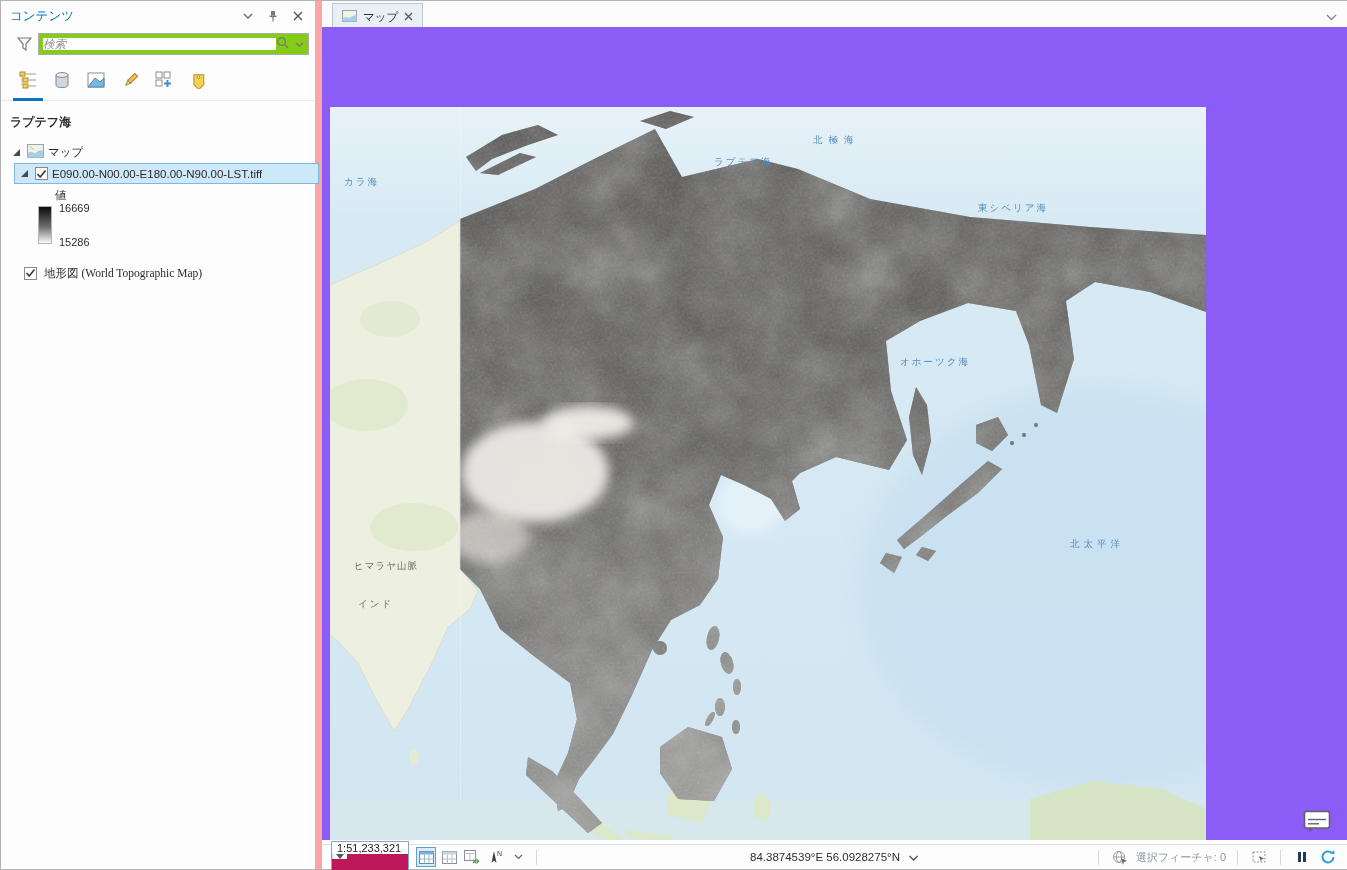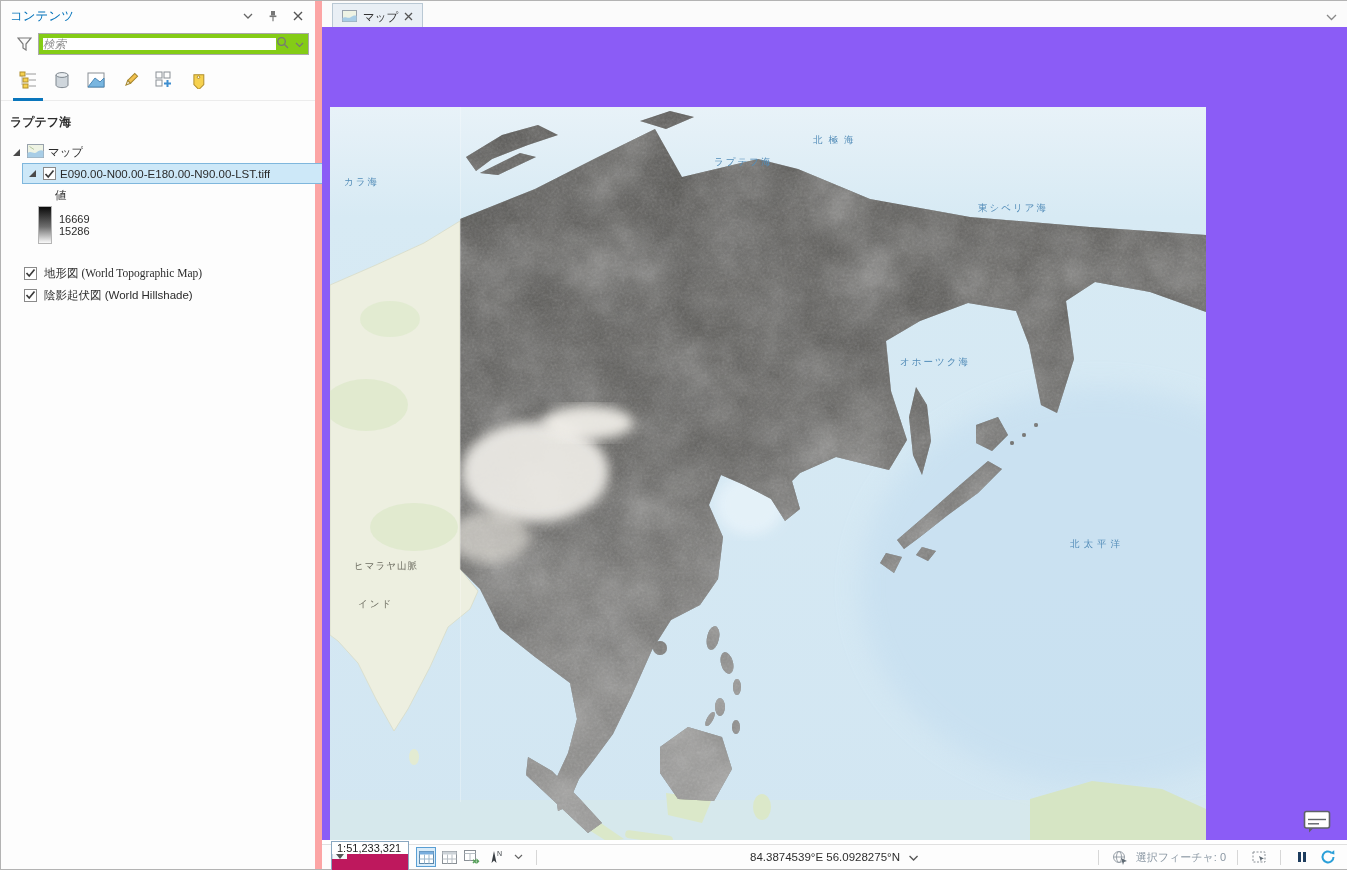--- a/index.html
+++ b/index.html
@@ -29,30 +29,30 @@
                   padding: 9px 6px 10px 16px; border-bottom: 1px solid #ececec; }
   .tool { width: 22px; height: 20px; display: inline-flex; align-items: center; justify-content: center; }
   .active-underline { position: absolute; left: 12px; bottom: -1px; width: 30px; height: 3px; background: #0a76bc; }
 
   .section-header { font-weight: bold; font-size: 12px; color: #2d2d2d; padding: 13px 8px 10px 9px; }
 
   .tree { font-size: 11.5px; }
   .tree-row { display: flex; align-items: center; height: 22px; }
   .expander { width: 14px; height: 14px; display: inline-flex; align-items: center; justify-content: center; }
   .row-map { padding-left: 8px; gap: 4px; }
-  .row-raster { margin-left: 21px; width: 305px; height: 21px; background: #cde8f8;
+  .row-raster { margin-left: 13px; width: 305px; height: 21px; background: #cde8f8;
                 border: 1px solid #7fb7dd; gap: 4px; padding-left: 2px; }
   .checkbox { width: 13px; height: 13px; min-width: 13px; border: 1px solid #8a8a8a; background: #fff;
               display: inline-flex; align-items: center; justify-content: center; }
   .layer-label { white-space: nowrap; overflow: hidden; }
   .legend-label-row { margin-left: 54px; margin-top: 3px; height: 16px; display: flex; align-items: center; }
   .ramp-row { display: flex; margin-left: 37px; margin-top: 3px; }
   .ramp { width: 14px; height: 38px; border: 1px solid #b5b5b5;
           background: linear-gradient(to bottom, #0b0b0b 0%, #6e6e6e 55%, #fafafa 100%); }
-  .ramp-labels { display: flex; flex-direction: column; justify-content: center;
+  .ramp-labels { display: flex; flex-direction: column; justify-content: space-between;
                  height: 46px; margin-left: 7px; margin-top: -4px; font-size: 11px; color: #2b2b2b; }
   .row-basemap { margin-left: 23px; gap: 7px; }
   .row-basemap.first { margin-top: 14px; font-family: Liberation Serif, serif; }
 
   
   .view-area { position: absolute; left: 321px; top: 0; width: 1025px; height: 868px; background: #fff; }
   .tab-strip { position: relative; height: 30px; background: #fbfbfb; border-bottom: 1px solid #e2e6ea;
                display: flex; align-items: flex-end; }
   .view-tab { display: flex; align-items: center; gap: 6px; height: 27px; margin-left: 10px;
               padding: 0 9px; background: #e9eff5; border: 1px solid #b9c8d4; border-bottom: none;
@@ -231,28 +231,20 @@
 
       <div class="tree-row row-basemap first">
         <span class="checkbox">
           <svg width="11" height="10" viewBox="0 0 11 10">
               <path d="M1.5 5 L4.2 8 L9.5 1.5" fill="none" stroke="#3b3b3b" stroke-width="1.7"></path>
             </svg>
         </span>
         <span class="layer-label">地形図 (World Topographic Map)</span>
       </div>
 
-      <div class="tree-row row-basemap">
-        <span class="checkbox">
-          <svg width="11" height="10" viewBox="0 0 11 10">
-              <path d="M1.5 5 L4.2 8 L9.5 1.5" fill="none" stroke="#3b3b3b" stroke-width="1.7"></path>
-            </svg>
-        </span>
-        <span class="layer-label">陰影起伏図 (World Hillshade)</span>
-      </div>
 
     </div>
   </aside>
 
   <main class="view-area">
 
     <div class="tab-strip">
       <div class="view-tab">
         <span>
           <svg width="15" height="12" viewBox="0 0 15 12">

